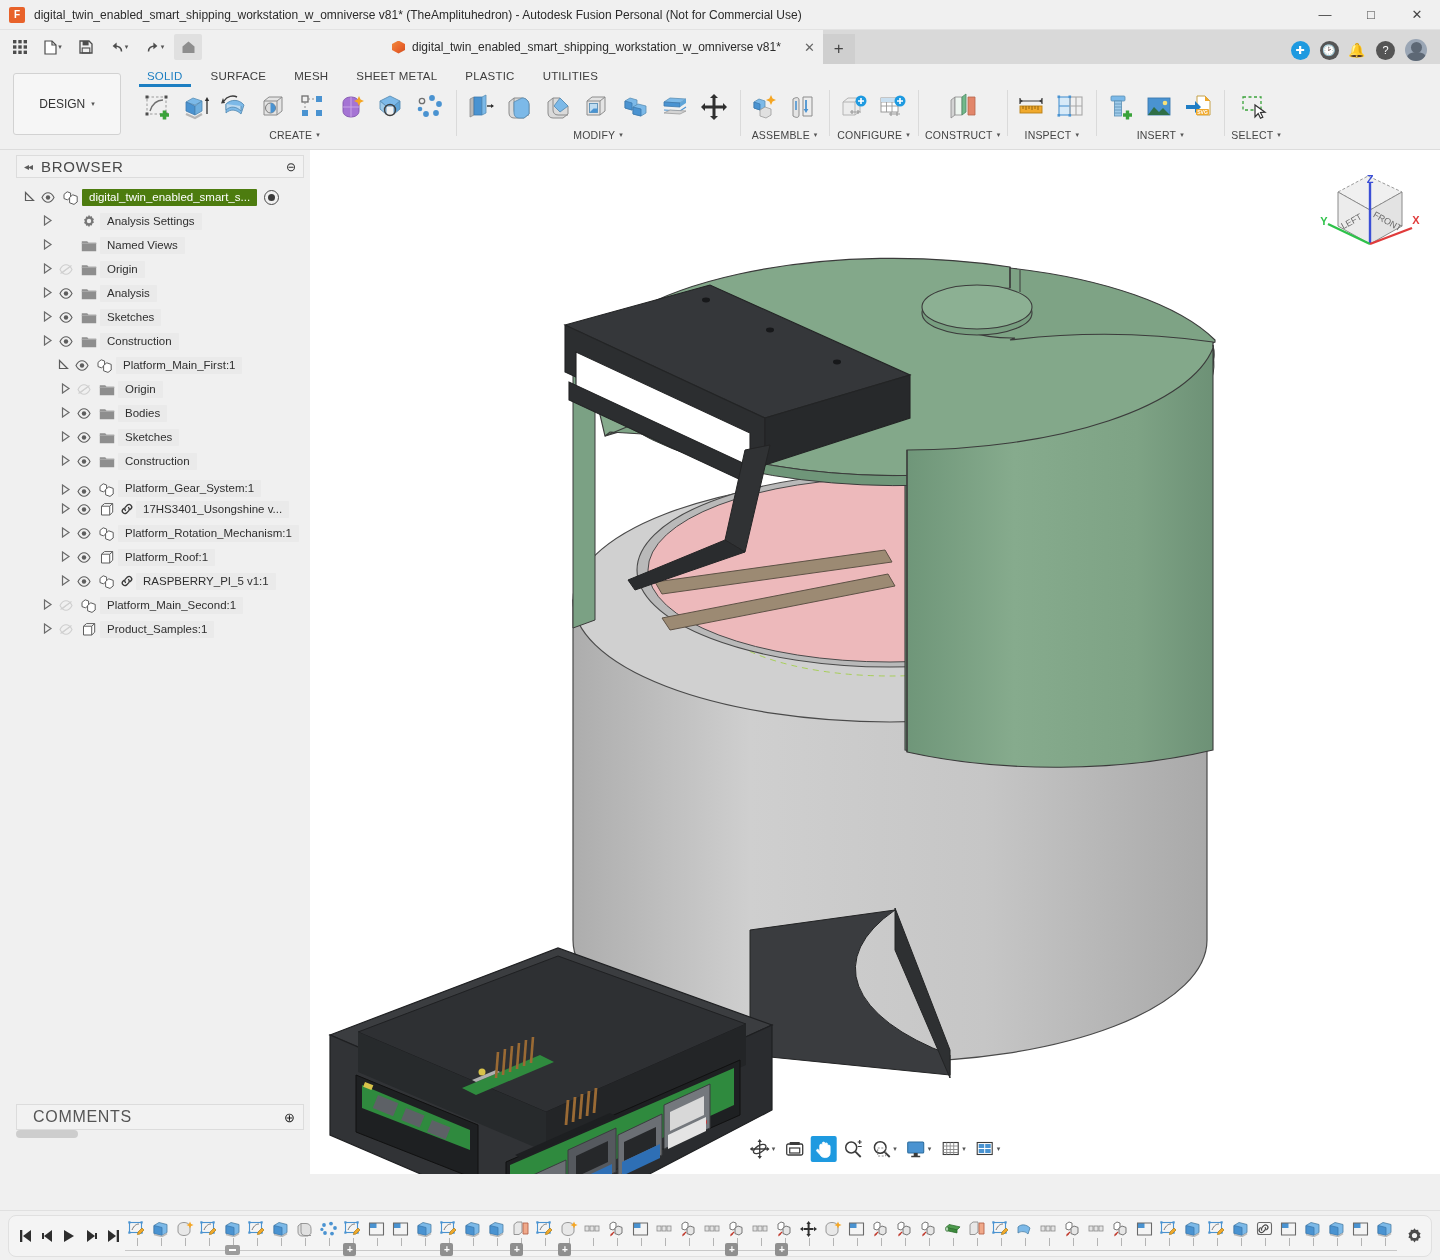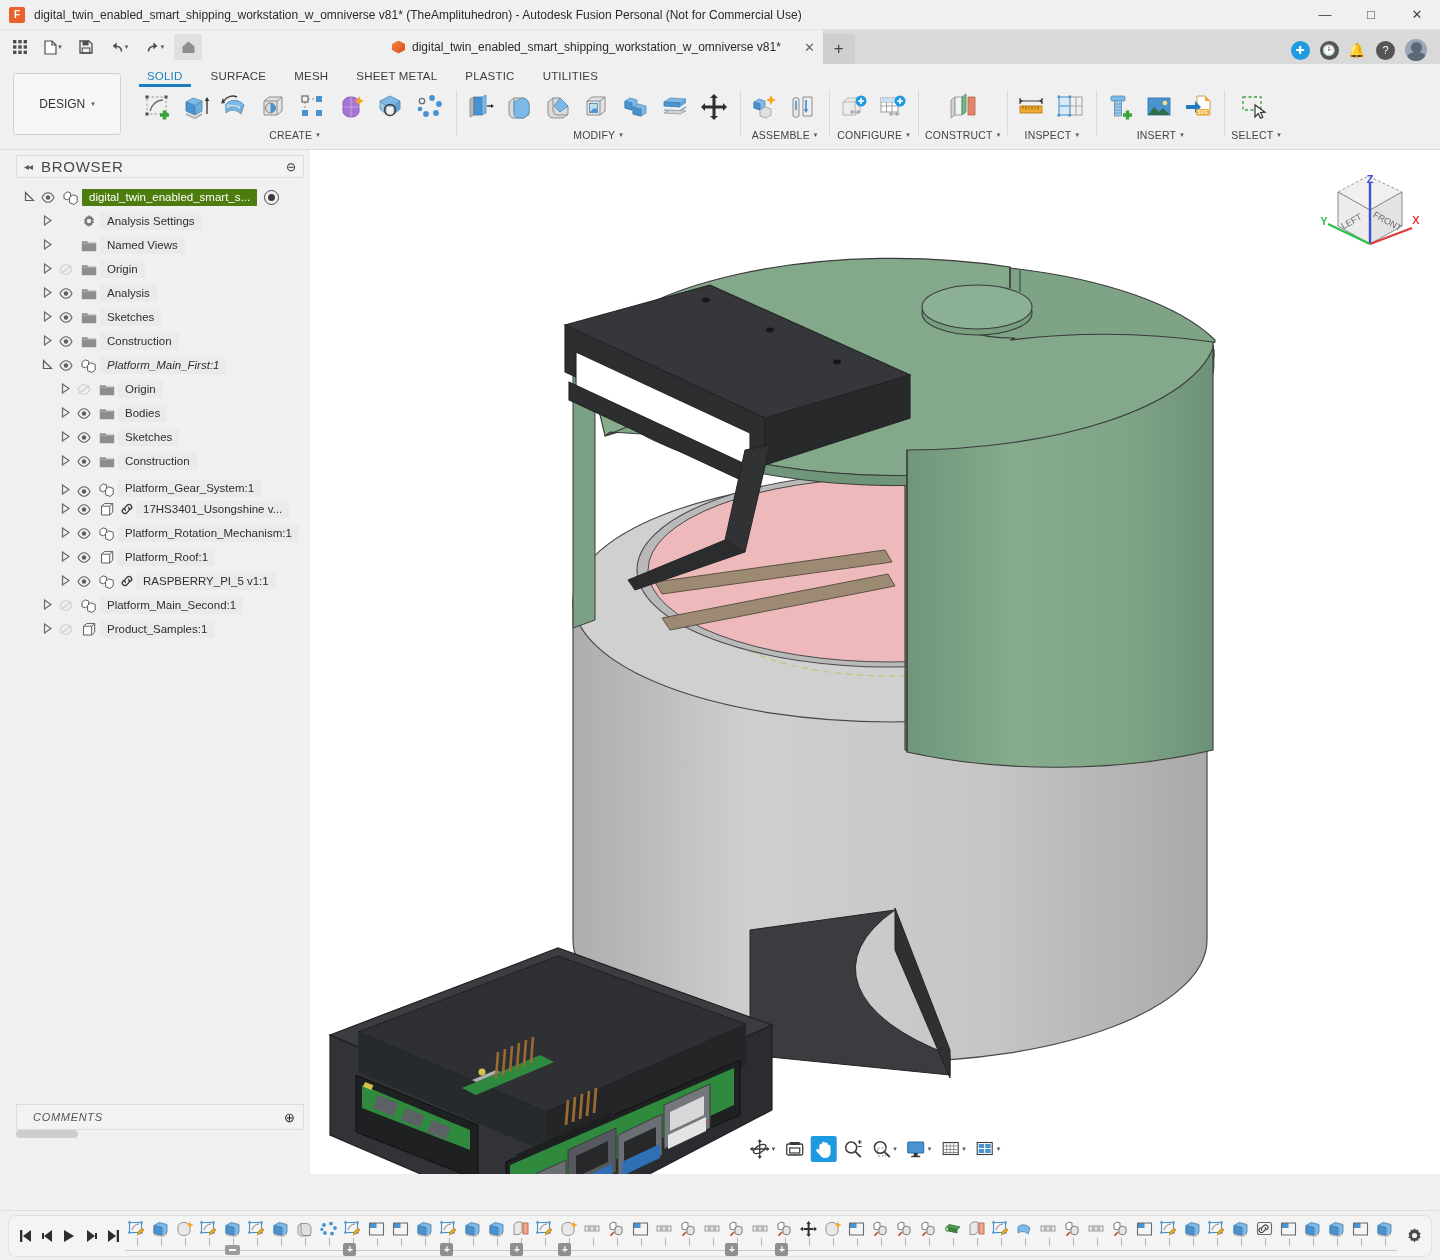--- a/index.html
+++ b/index.html
@@ -128,21 +128,21 @@
     width:15px;height:15px;border-radius:50%;border:1.5px solid #4a4a4a;margin-left:7px;
     display:flex;align-items:center;justify-content:center; flex:none;
   }
   .radio-dot i { width:7px;height:7px;border-radius:50%;background:#3a3a3a;display:block; }
 
   .comments {
     position:absolute; left:16px; right:6px; bottom:44px; height:26px;
     background:#f2f2f2; border:1px solid #dcdcdc; display:flex; align-items:center;
     padding:0 8px 0 16px;
   }
-  .comments .lbl { font-size:11px; letter-spacing:.7px; color:#555;font-style:italic; }
+  .comments .lbl { font-size:16px; letter-spacing:.7px; color:#555; }
   .comments .plus { margin-left:auto; font-size:13px; color:#222; }
 
   
   .canvas { flex:1; background:#ffffff; position:relative; overflow:hidden; }
 
   .viewcube { position:absolute; right:16px; top:12px; width:112px; height:100px; }
 
   .navbar {
     position:absolute; left:50%; transform:translateX(-50%); bottom:10px;
     height:30px; display:flex; align-items:center; gap:3px;
@@ -718,21 +718,21 @@
             </svg>
           </span>
           <span class="nicon">
             <svg width="16" height="13" viewBox="0 0 16 13">
               <path d="M.8 2.2h5.4l1.3 1.6h7.7v8.4H.8z" fill="#8e8e8e"></path>
               <path d="M.8 3.8h14.4v1.2H.8z" fill="#a7a7a7"></path>
             </svg>
           </span>
           <span class="nlabel">Construction</span>
         </div>
-        <div class="node" style="padding-left: 40px; font-style: italic;">
+        <div class="node" style="padding-left: 56px;">
           <span class="arrow open"><svg width="11" height="11" viewBox="0 0 11 11">
               <path d="M1.5 1.5L9.5 9.5H1.5z" fill="none" stroke="#5c5c5c" stroke-width="1.2"></path>
             </svg></span>
           <span class="eye">
             <svg width="14" height="11" viewBox="0 0 14 11">
               <path d="M7 .8C3.4.8 1 5.5 1 5.5S3.4 10.2 7 10.2 13 5.5 13 5.5 10.6.8 7 .8z" fill="none" stroke="#5d5d5d" stroke-width="1.1"></path>
               <circle cx="7" cy="5.5" r="2.2" fill="#5d5d5d"></circle>
             </svg>
           </span>
           <span class="nicon">

